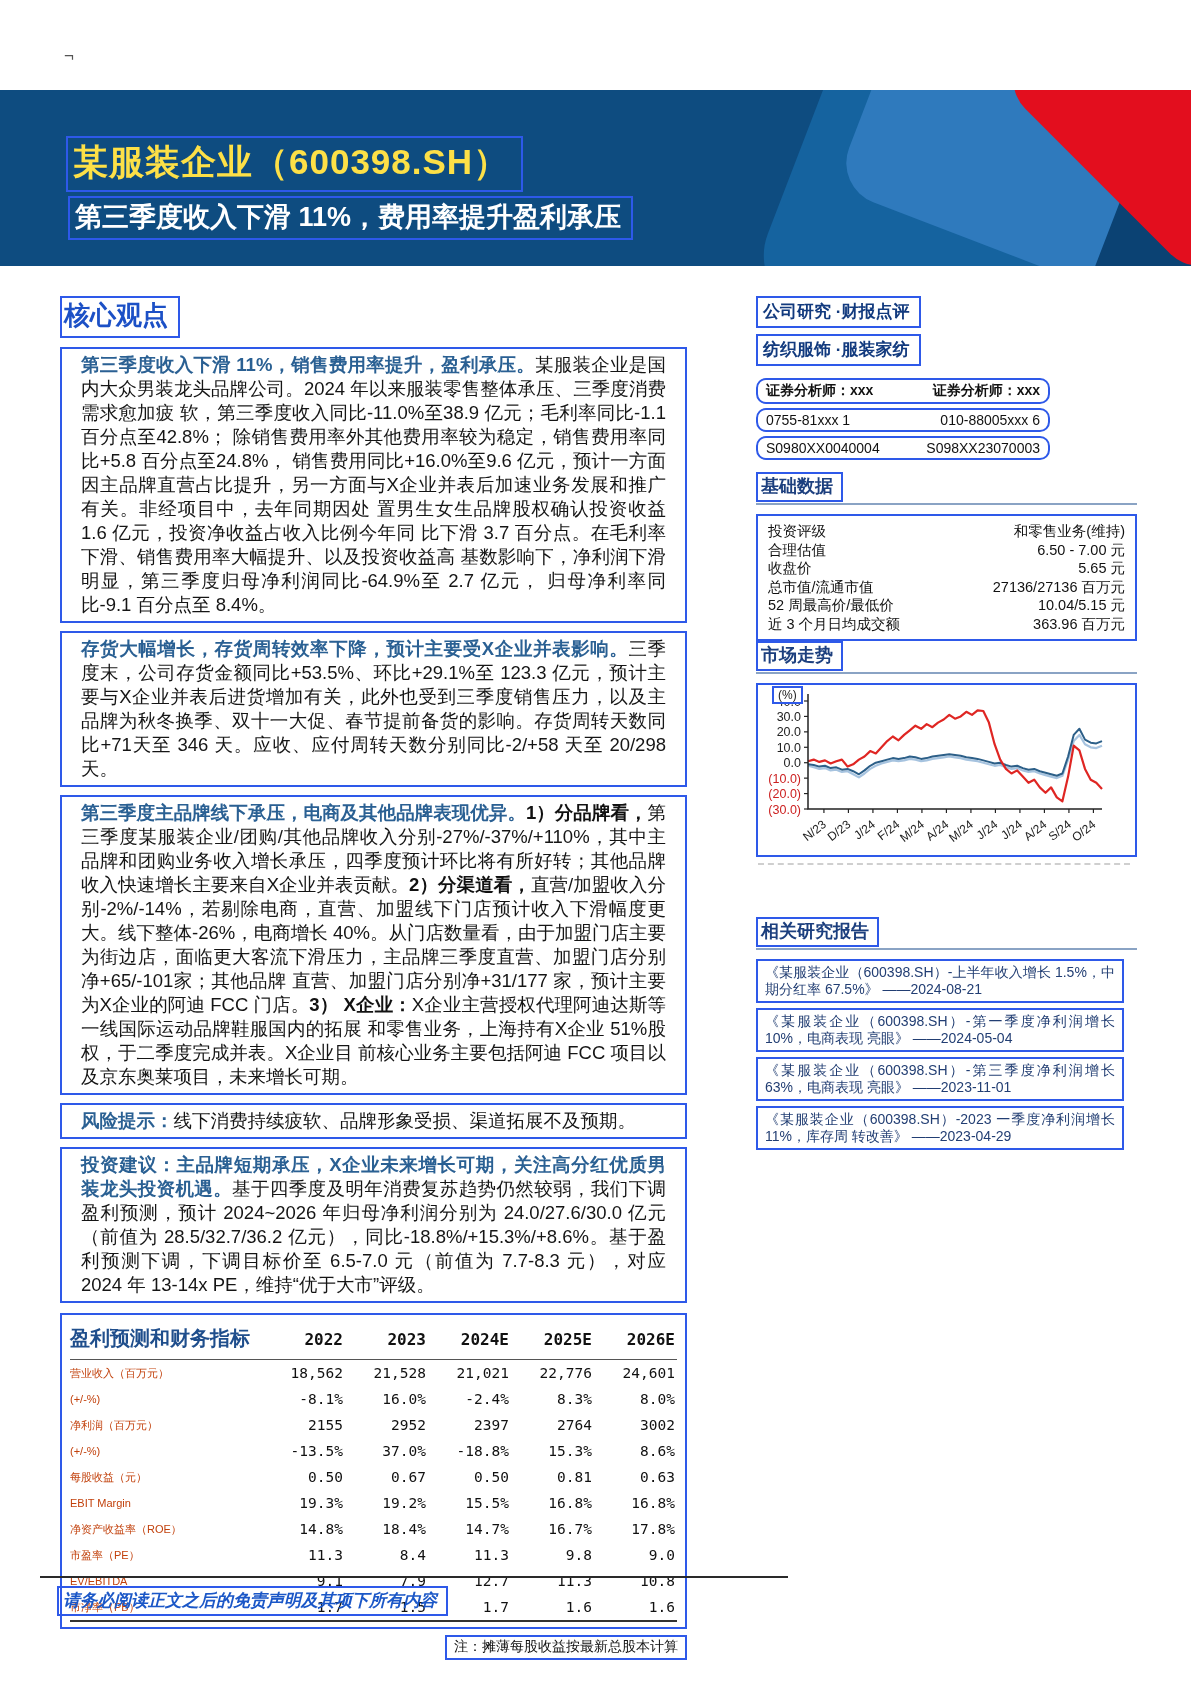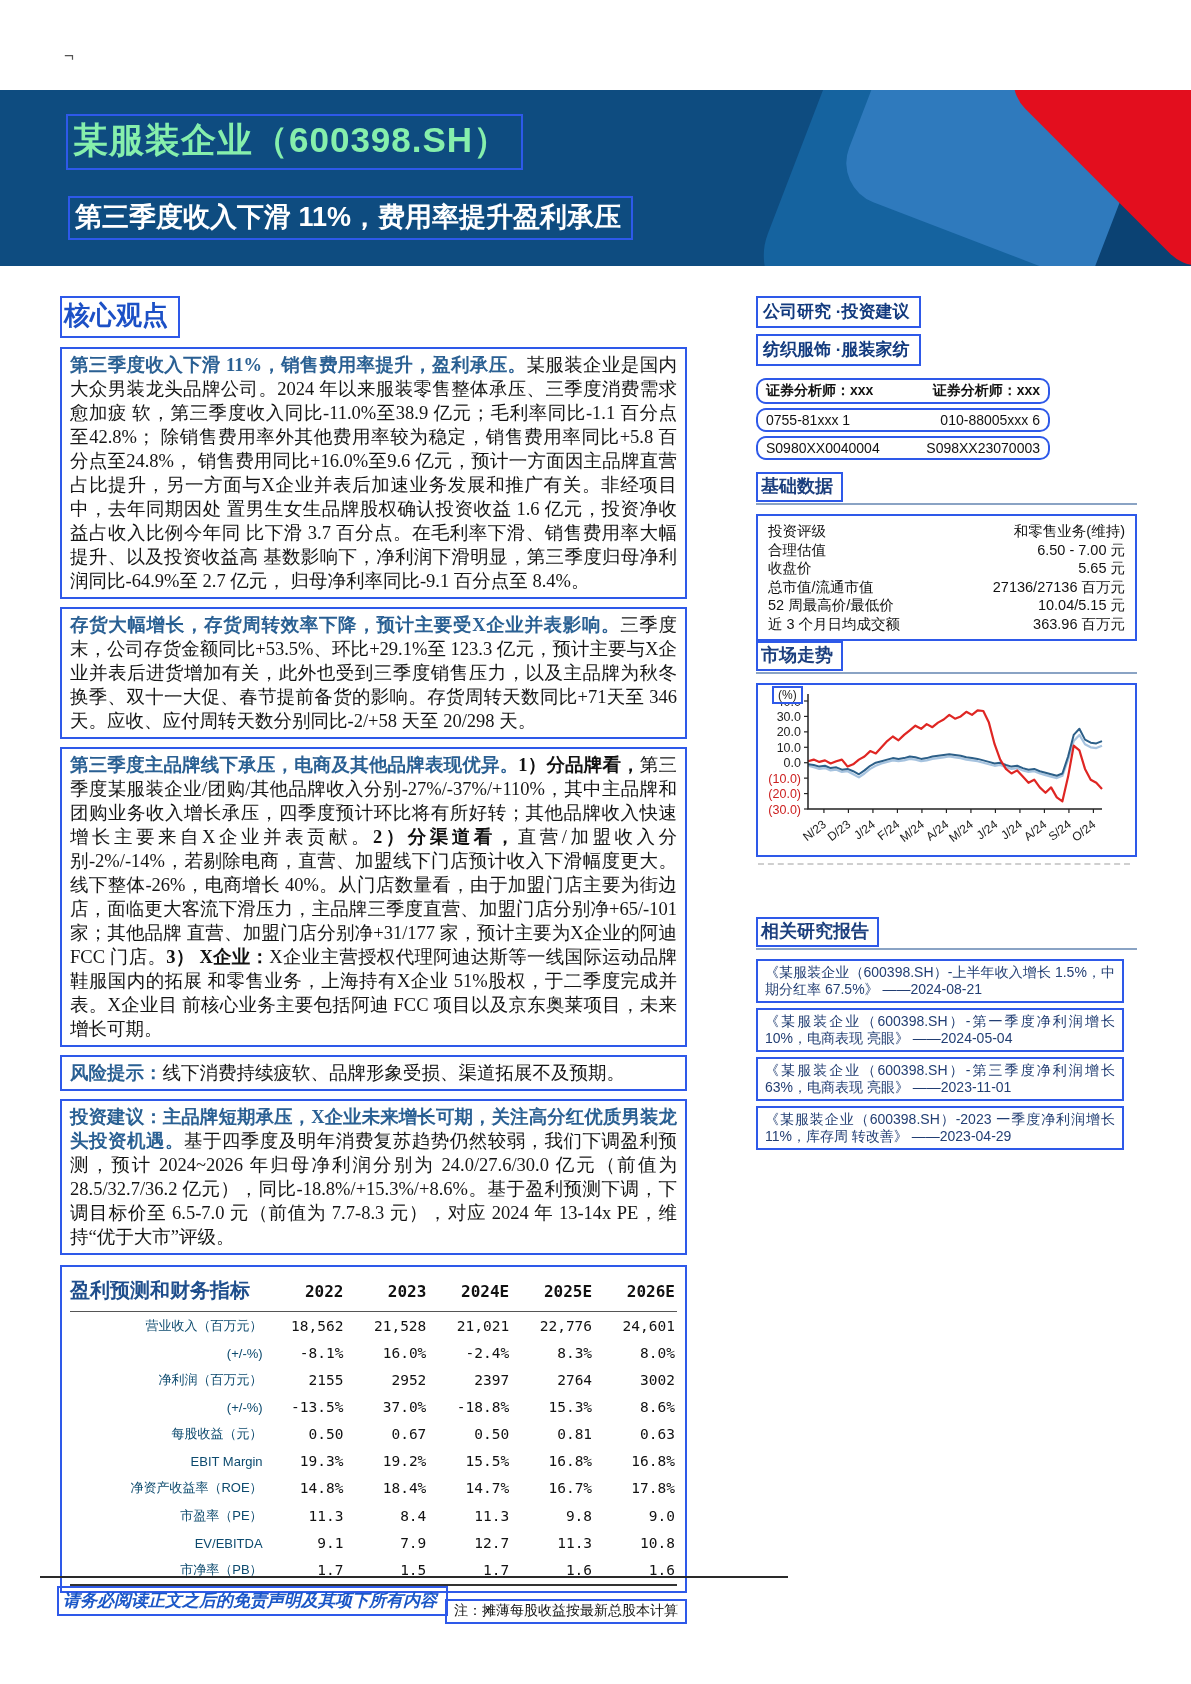--- a/index.html
+++ b/index.html
@@ -10,41 +10,41 @@
 
   #corner{position:absolute;left:64px;top:46px;font-size:17px;color:#555;}
 
   
   #banner{position:absolute;left:0;top:90px;width:1191px;height:176px;background:#0E4C80;overflow:hidden;}
   .shape{position:absolute;}
   #shape-mid{width:540px;height:400px;left:800px;top:-90px;background:#15639F;transform:rotate(21deg);border-radius:60px;}
   #shape-band{width:560px;height:165px;left:845px;top:38px;background:#2F7ABD;transform:rotate(21deg);border-radius:42px;}
   #shape-dark{width:340px;height:340px;left:1072px;top:98px;background:#0B4273;transform:rotate(21deg);border-radius:60px;}
   #shape-red{width:285px;height:285px;left:1056px;top:-152px;background:#E30E1E;transform:rotate(45deg);border-radius:40px;}
-  #banner-title{position:absolute;left:66px;top:24px;display:inline-block;color:#86efac;font-weight:bold;
+  #banner-title{position:absolute;left:66px;top:46px;display:inline-block;color:#fde047;font-weight:bold;
                 font-size:35px;letter-spacing:1px;padding:1px 12px 4px 5px;}
   #banner-subtitle{position:absolute;left:68px;top:106px;display:inline-block;color:#fff;font-weight:bold;
                 font-size:27px;padding:1px 10px 3px 5px;}
 
   
   #left-col{position:absolute;left:60px;top:296px;width:627px;}
   #core-heading{display:inline-block;font-size:26px;font-weight:bold;color:#1C50C6;padding:0 10px 3px 2px;margin-bottom:9px;}
-  .para{box-sizing:border-box;width:100%;padding:4px 8px;margin-bottom:8px;font-size:18.5px;line-height:24px;
-        text-align:justify;color:#151515;font-family:Liberation Serif, serif;}
+  .para{box-sizing:border-box;width:100%;padding:4px 19px;margin-bottom:8px;font-size:18.5px;line-height:24px;
+        text-align:justify;color:#151515;}
   #para-invest{margin-bottom:10px;}
   .seg-lead{color:#2A6093;font-weight:bold;}
   .seg-boldblack{color:#111;font-weight:bold;}
 
   #fin-block{box-sizing:border-box;width:100%;padding:2px 8px 5px 8px;margin-top:2px;}
   #fin-block table{width:100%;border-collapse:collapse;border-bottom:2px solid #333;}
   #fin-block thead tr{border-bottom:1.5px solid #555;}
   .fin-title{font-size:20px;font-weight:bold;color:#1F4E8C;text-align:left;padding:8px 0 7px 0;width:212px;}
   th.year{font-size:16px;font-weight:bold;color:#111;text-align:right;padding:10px 2px 7px 2px;
           font-family:"DejaVu Sans Mono",monospace;width:83px;}
-  td.lab{font-size:13px;text-align:right;padding:5px 0;color:#0c4a6e;}
+  td.lab{font-size:11px;text-align:left;padding:5px 0;color:#c2410c;}
   td.val{font-size:14.5px;text-align:right;padding:5px 2px;color:#111;font-family:"DejaVu Sans Mono",monospace;}
   #note-row{text-align:right;margin-top:6px;}
   #note{display:inline-block;font-size:14px;color:#111;padding:1px 7px 2px 7px;}
 
   
   #right-col{position:absolute;left:756px;top:296px;width:381px;}
   .tagrow{margin-bottom:6px;}
   #tagrow2{margin-bottom:12px;}
   .r-tag{display:inline-block;font-weight:bold;font-size:17px;color:#123A7E;padding:2px 10px 3px 5px;}
   .r-duo{display:flex;justify-content:space-between;box-sizing:border-box;width:294px;
@@ -187,21 +187,21 @@
         </tbody>
     </table>
   </div>
   <div id="note-row">
     <span class="ann" id="note">注：摊薄每股收益按最新总股本计算</span>
   </div>
 </div>
 
 <div id="right-col">
   <div class="tagrow">
-    <span class="r-tag ann">公司研究 ·投资建议</span>
+    <span class="r-tag ann">公司研究 ·财报点评</span>
   </div>
   <div class="tagrow" id="tagrow2">
     <span class="r-tag ann">纺织服饰 ·服装家纺</span>
   </div>
   <div class="r-duo ann bold" id="analyst-row">
     <span>证券分析师：xxx</span>
     <span>证券分析师：xxx</span>
   </div>
   <div class="r-duo ann">
     <span>0755-81xxx 1</span>

